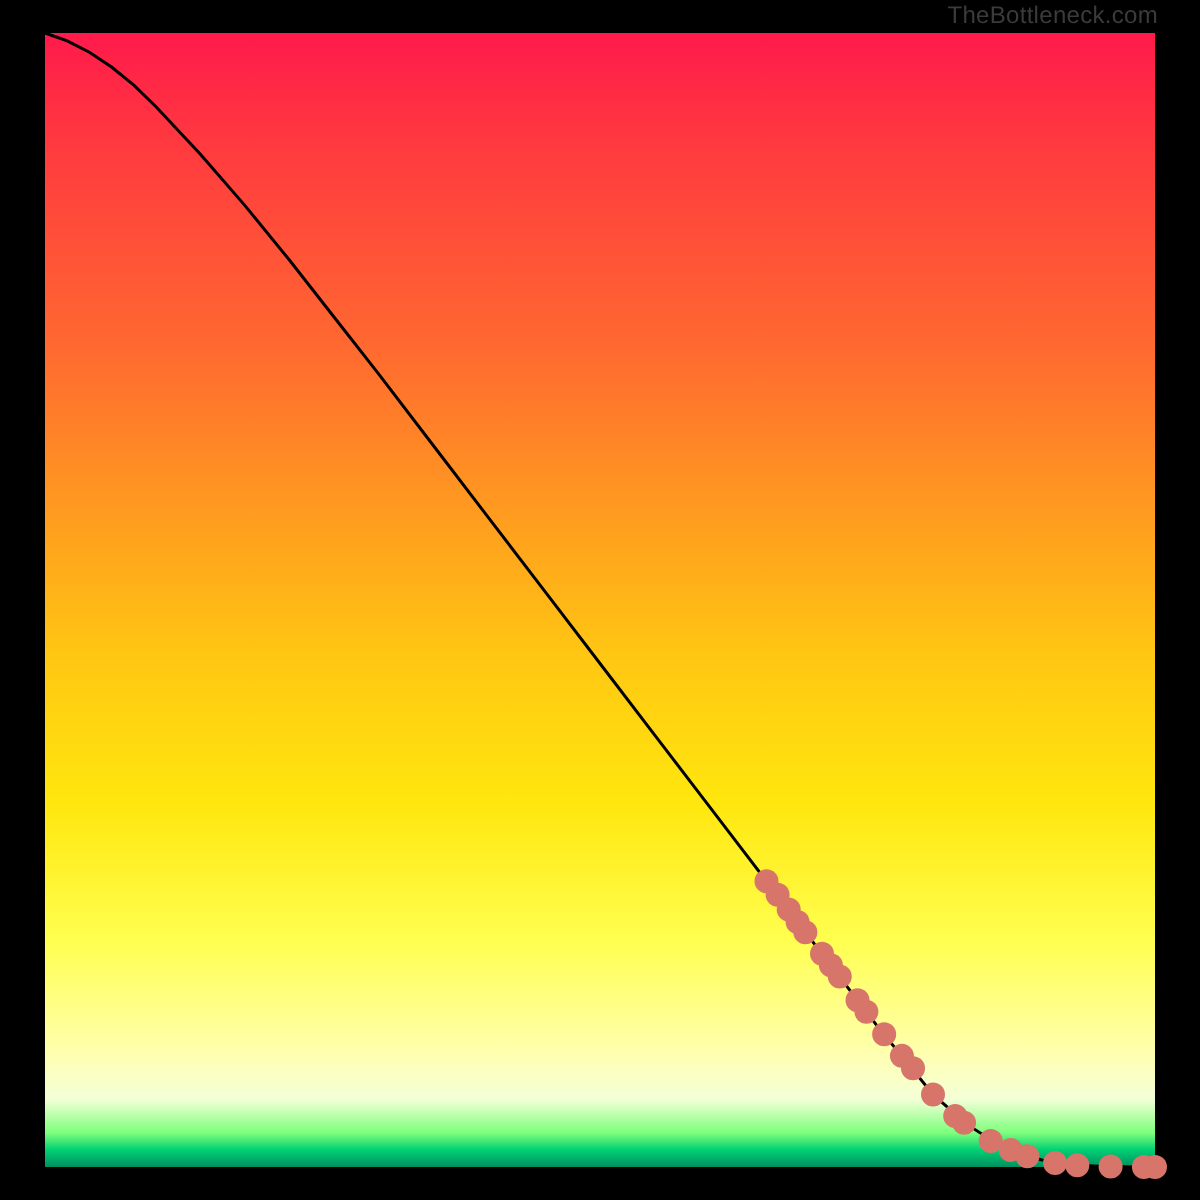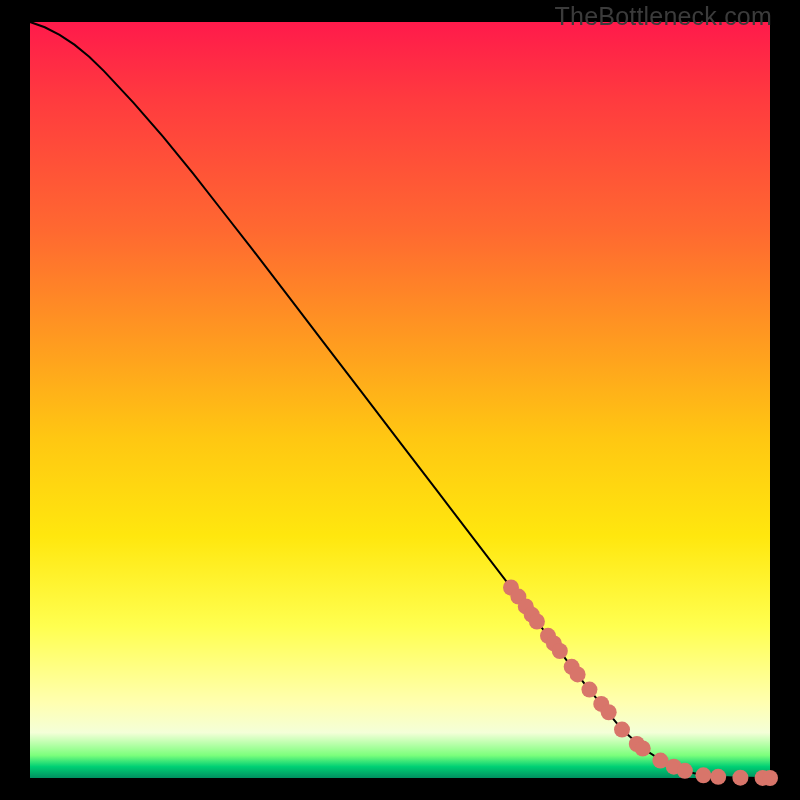--- a/index.html
+++ b/index.html
@@ -38,21 +38,21 @@
       #7cff7c 97%,
       #00d074 98.5%,
       #009060 100%
     );
   }
   .attribution {
     position: absolute;
     top: 2px;
     right: 28px;
     color: #3b3b3b;
-    font-size: 25px;
+    font-size: 16px;
     letter-spacing: 0.2px;
     font-weight: 400;
   }
   svg.overlay {
     position: absolute;
     left: 30px;
     top: 22px;
     width: 740px;
     height: 756px;
     overflow: visible;

